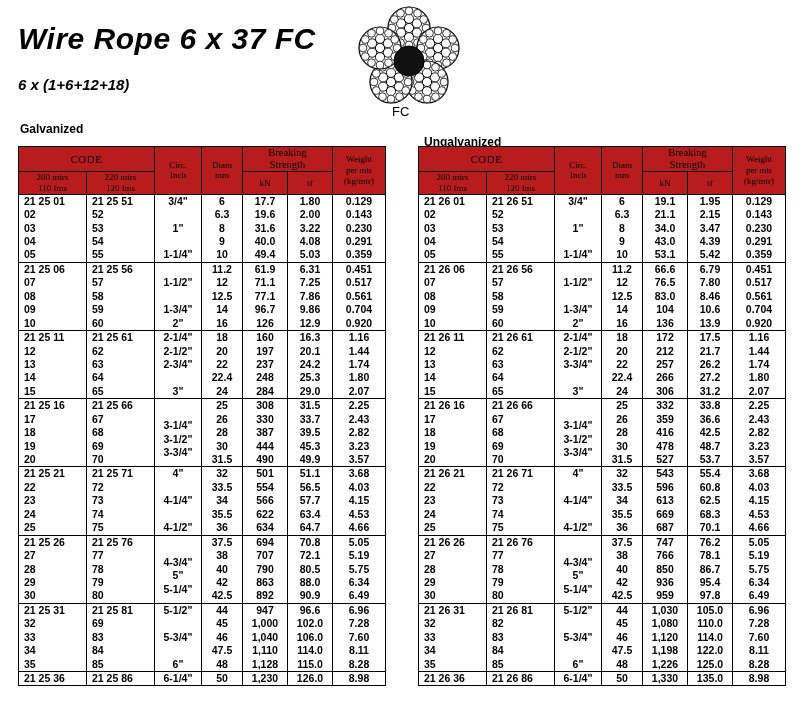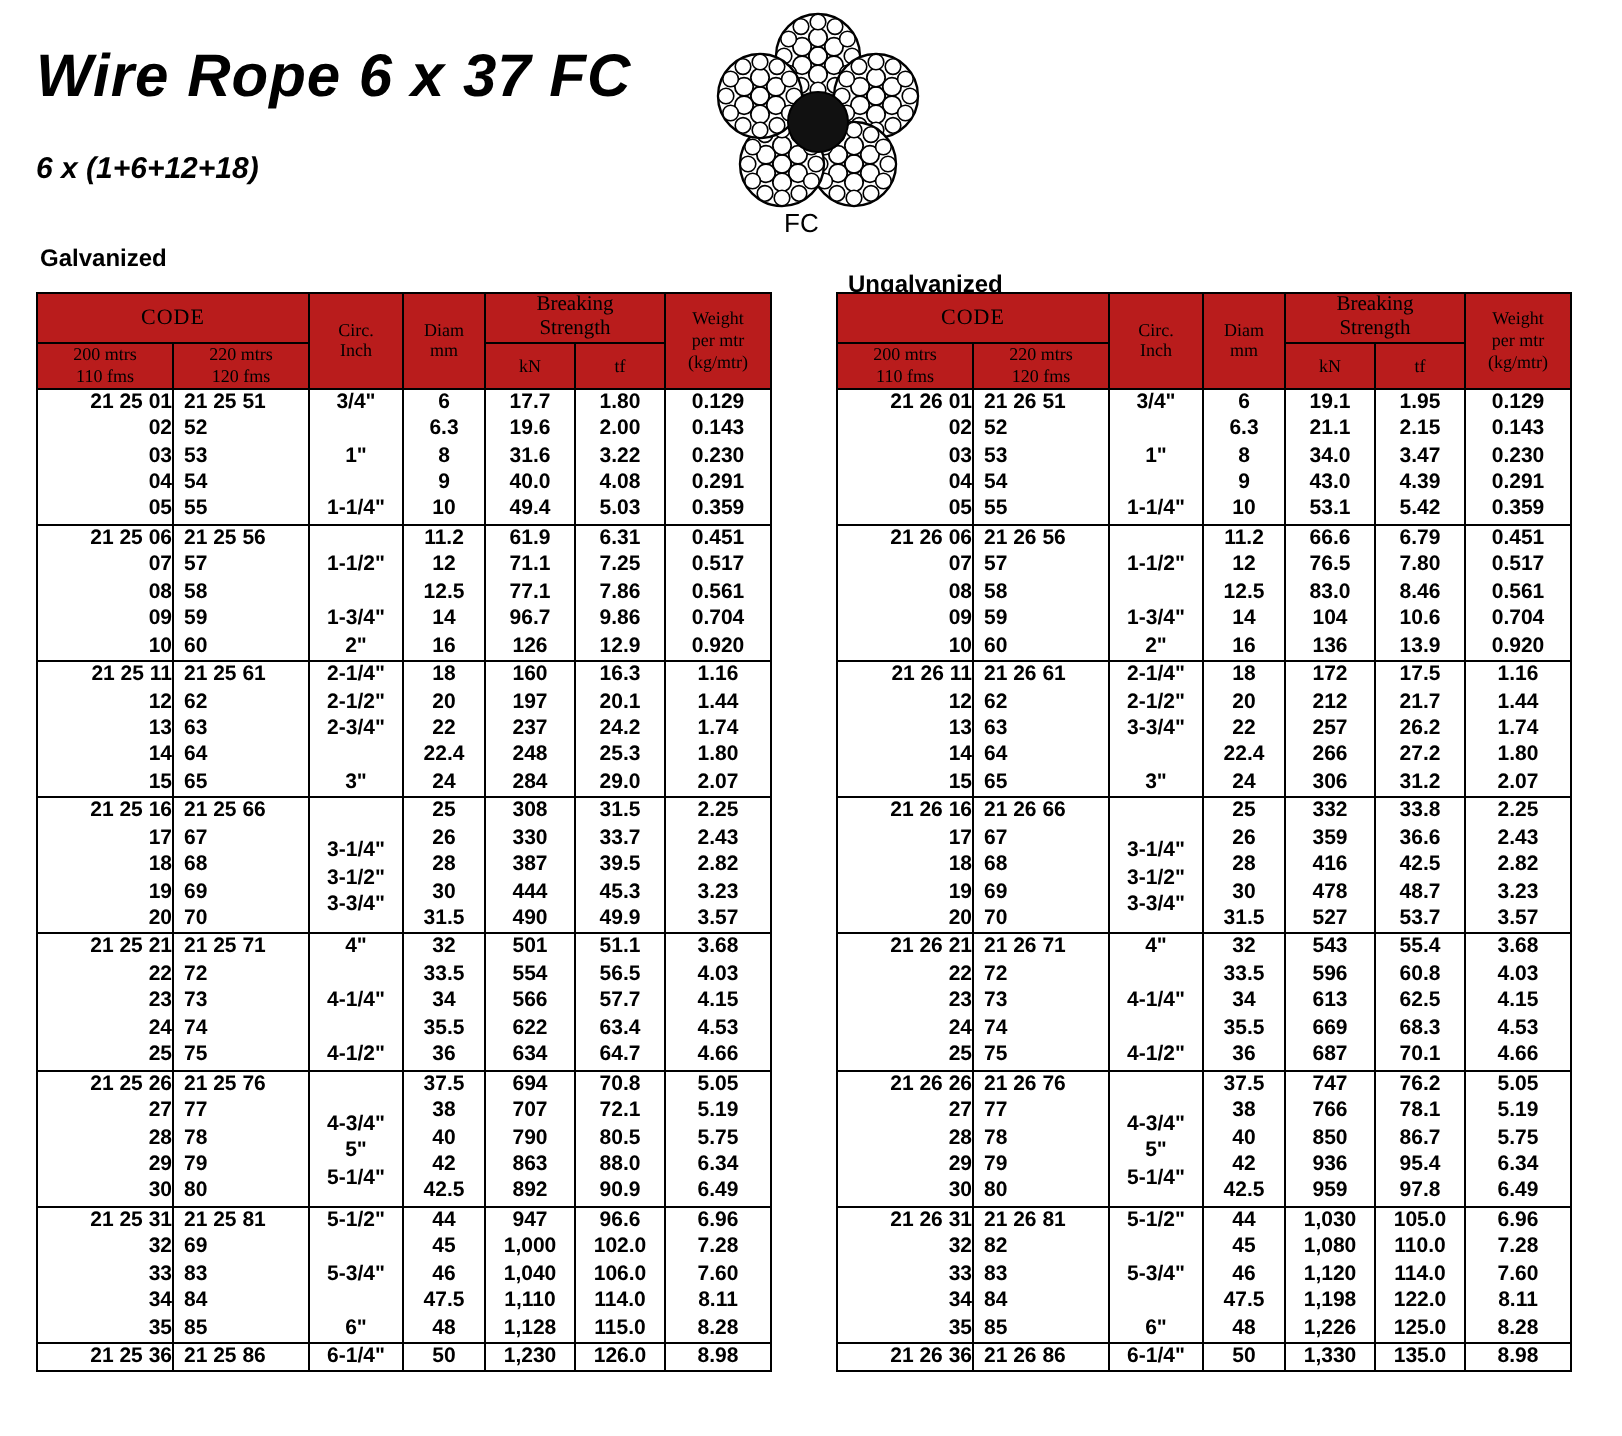--- a/index.html
+++ b/index.html
@@ -59,21 +59,21 @@
   }
   thead td.code-top{font-size:11px;letter-spacing:0.5px;}
   tbody td{
     font-size:10.5px;
     line-height:1.28;
     padding:3px 3px;
     white-space:pre-line;
     font-weight:bold;
   }
   tbody td.num{font-weight:bold;}
-  tbody td.c1{width:62px;text-align:right;padding-left:5px;}
+  tbody td.c1{width:62px;text-align:left;padding-left:5px;}
   tbody td.c2{width:62px;text-align:left;padding-left:5px;}
   tbody td.c3{width:46px;}
   tbody td.c4{width:40px;}
   tbody td.c5{width:44px;margin-left:44px;}
   tbody td.c6{width:44px;}
   tbody td.c7{width:52px;}
   .hdr-sub{font-size:9px;font-weight:bold;line-height:1.2;}
 </style>
 </head>
 <body>

